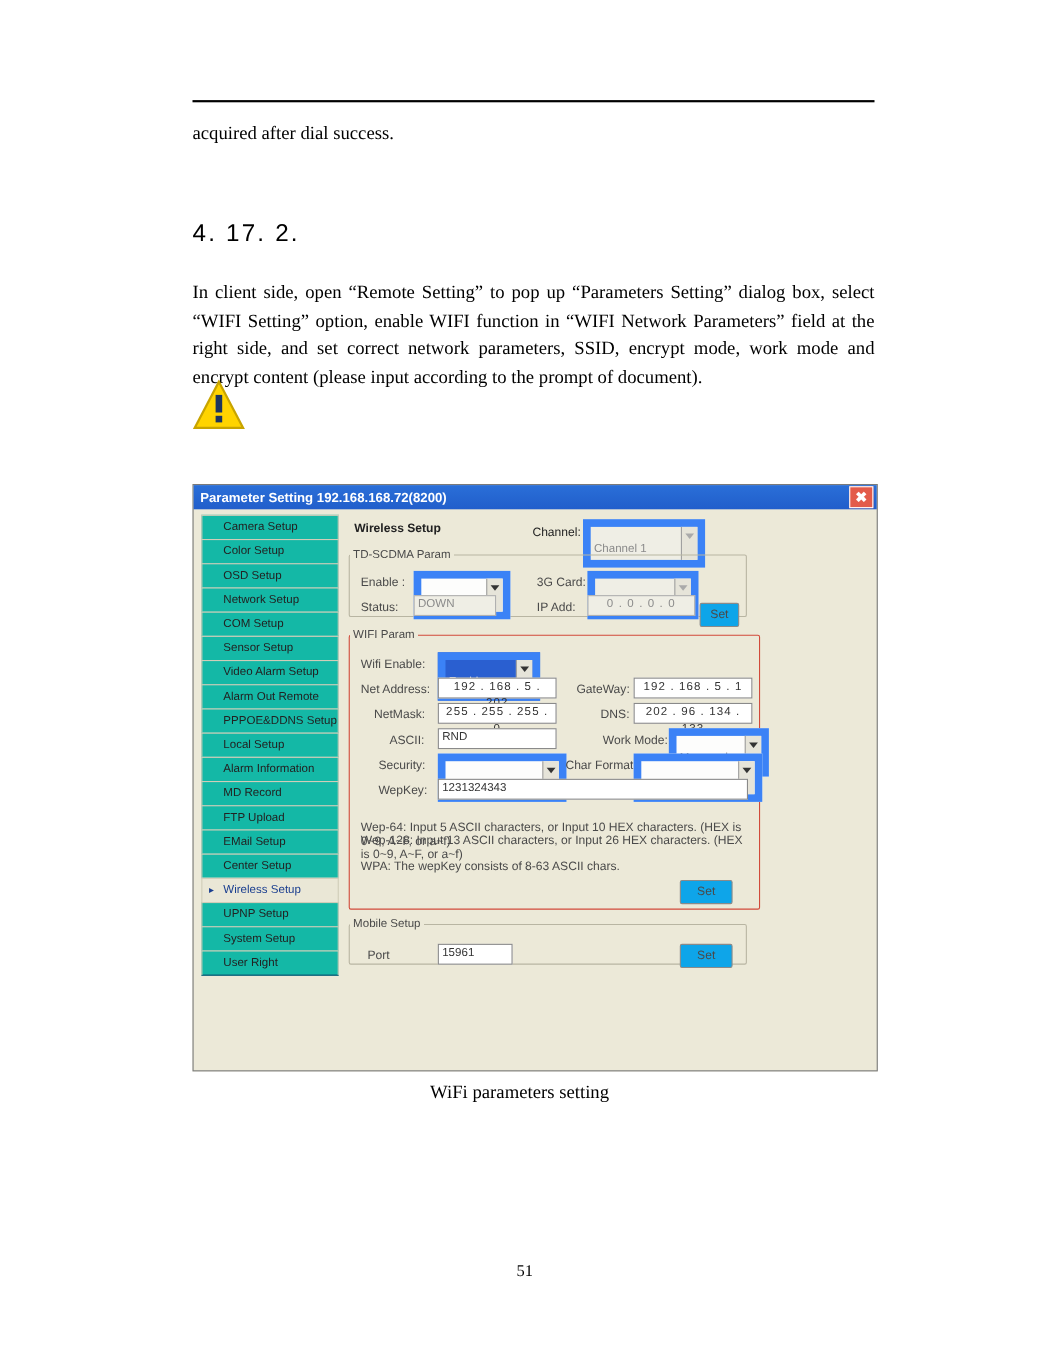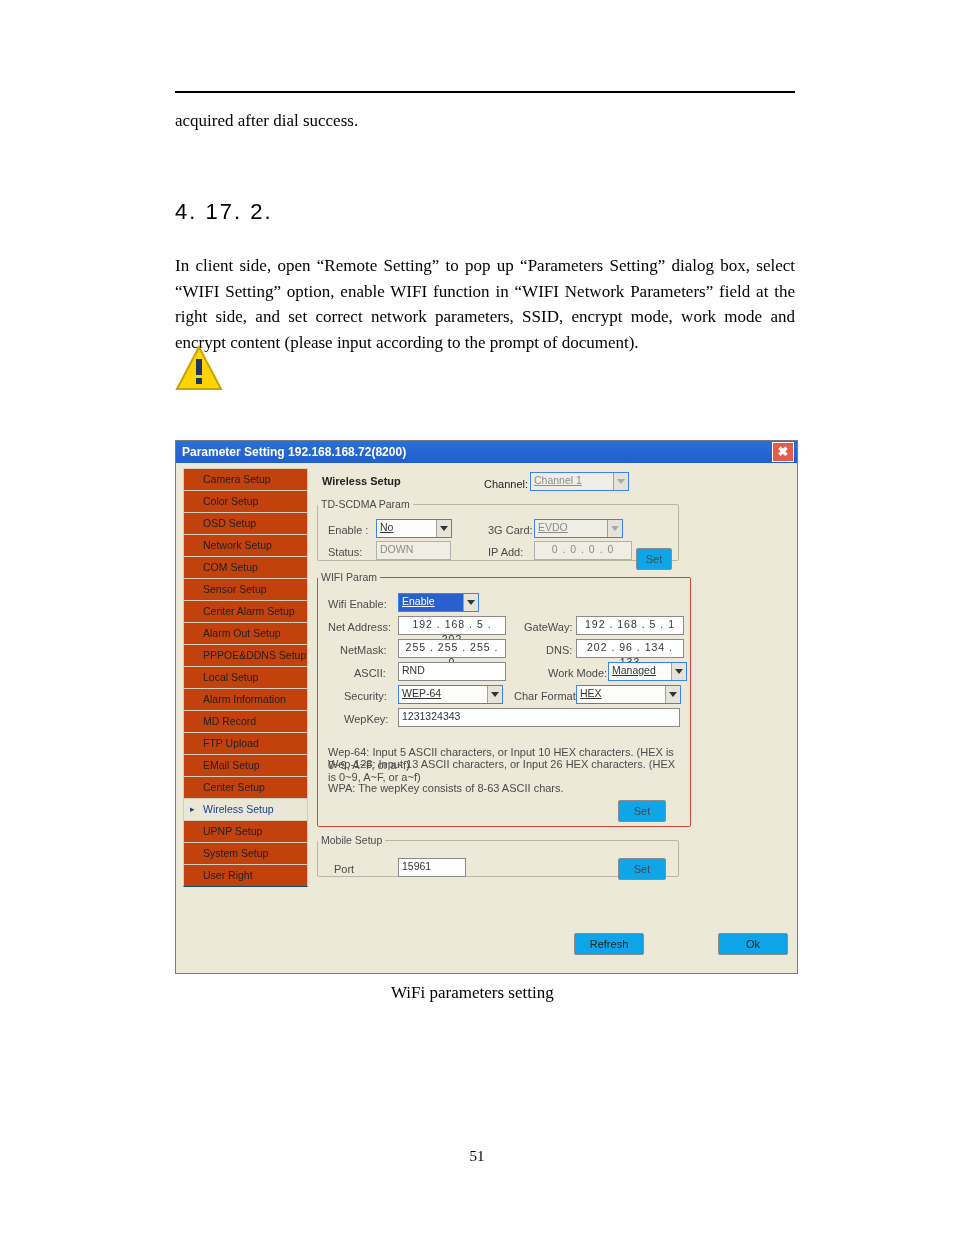--- a/index.html
+++ b/index.html
@@ -22,39 +22,39 @@
   .titlebar{height:22px;background:linear-gradient(#2a6fd8,#215ecb);
             color:#fff;display:flex;align-items:center;padding:0 3px 0 6px;
             font-weight:bold;font-size:12px;justify-content:space-between;}
   .xbtn{width:20px;height:18px;border:1px solid #fff;background:#e35b4a;
         color:#fff;display:flex;align-items:center;justify-content:center;
         font-weight:bold;font-size:13px;}
   .dlg-body{position:absolute;left:0;top:22px;right:0;bottom:0;}
 
   .sidebar{position:absolute;left:7px;top:5px;width:125px;bottom:56px;}
   .side{height:21px;line-height:21px;padding-left:19px;border:1px solid #d0cdb8;
-        border-bottom:none;background:#c2410c;font-size:10.5px;white-space:nowrap;
+        border-bottom:none;background:#14b8a6;font-size:10.5px;white-space:nowrap;
         position:relative;}
   .side:last-child{border-bottom:1px solid #0c4a6e;}
   .side.sel{color:#1a3e8f;background:#eae7d6;}
   .side.sel::before{content:"\25B8";position:absolute;left:6px;top:0;font-size:9px;color:#1a3e8f;}
 
   .panel{position:absolute;left:138px;top:4px;right:7px;bottom:56px;}
 
   .boldlbl{font-weight:bold;font-size:11px;}
   .lbl{font-size:11px;}
 
   fieldset{border:1px solid #b8b5a2;border-radius:2px;color:#4a4a4a;
            padding:0;margin:0;position:absolute;}
   fieldset legend{font-size:10.5px;padding:0 3px;}
   fieldset.red{border:1px solid #d14a3a;}
 
-  .wsel{display:inline-block;border:1px solid #3b82f6;background:#fdfdfc;
+  .wsel{display:inline-block;border:7px solid #3b82f6;background:#fdfdfc;
         height:17px;line-height:15px;font-size:10.5px;position:relative;
-        padding:0 16px 0 3px;color:#333;text-decoration:underline;}
+        padding:13px 16px 0 3px;color:#333;}
   .wsel.dis{background:#efeee5;color:#8b8b8b;}
   .wsel::after{content:"";position:absolute;right:0;top:0;width:14px;height:100%;
                border-left:1px solid #a0a0a0;background:#e6e4d9;}
   .wsel::before{content:"";position:absolute;right:3px;top:6px;width:0;height:0;
                 border-left:4px solid transparent;border-right:4px solid transparent;
                 border-top:5px solid #333;z-index:1;}
   .wsel.dis::before{border-top-color:#aaa;}
   .wsel.hi{background:#2a5fd0;color:#fff;}
   .winp{display:inline-block;border:1px solid #8a8a8a;background:#fff;
         height:17px;line-height:15px;font-size:10.5px;padding:0 3px;color:#333;}
@@ -93,22 +93,22 @@
 
     <div class="dlg-body">
 
       <div class="sidebar">
         <div class="side">Camera Setup</div>
         <div class="side">Color Setup</div>
         <div class="side">OSD Setup</div>
         <div class="side">Network Setup</div>
         <div class="side">COM Setup</div>
         <div class="side">Sensor Setup</div>
-        <div class="side">Center Alarm Setup</div>
-        <div class="side">Alarm Out Setup</div>
+        <div class="side">Video Alarm Setup</div>
+        <div class="side">Alarm Out Remote</div>
         <div class="side">PPPOE&amp;DDNS Setup</div>
         <div class="side">Local Setup</div>
         <div class="side">Alarm Information</div>
         <div class="side">MD Record</div>
         <div class="side">FTP Upload</div>
         <div class="side">EMail Setup</div>
         <div class="side">Center Setup</div>
         <div class="side sel">Wireless Setup</div>
         <div class="side">UPNP Setup</div>
         <div class="side">System Setup</div>
@@ -173,23 +173,19 @@
 
         <fieldset style="left:3px;top:366px;width:360px;height:42px;">
           <legend>Mobile Setup</legend>
           <span class="lbl" style="position:absolute;left:16px;top:12px;text-align:center;">Port</span>
           <span class="winp" style="position:absolute;left:80px;top:9px;width:60px;">15961</span>
           <span class="wbtn" style="position:absolute;left:300px;top:9px;width:46px;">Set</span>
         </fieldset>
 
       </div>
 
-      <div class="bottom">
-        <span class="wbtn" style="position:absolute;left:398px;top:0;">Refresh</span>
-        <span class="wbtn" style="position:absolute;left:542px;top:0;">Ok</span>
-      </div>
     </div>
   </div>
 
   <div class="caption">WiFi parameters setting</div>
   <div class="pagenum">51</div>
 
 </div>
 
 </body></html>

